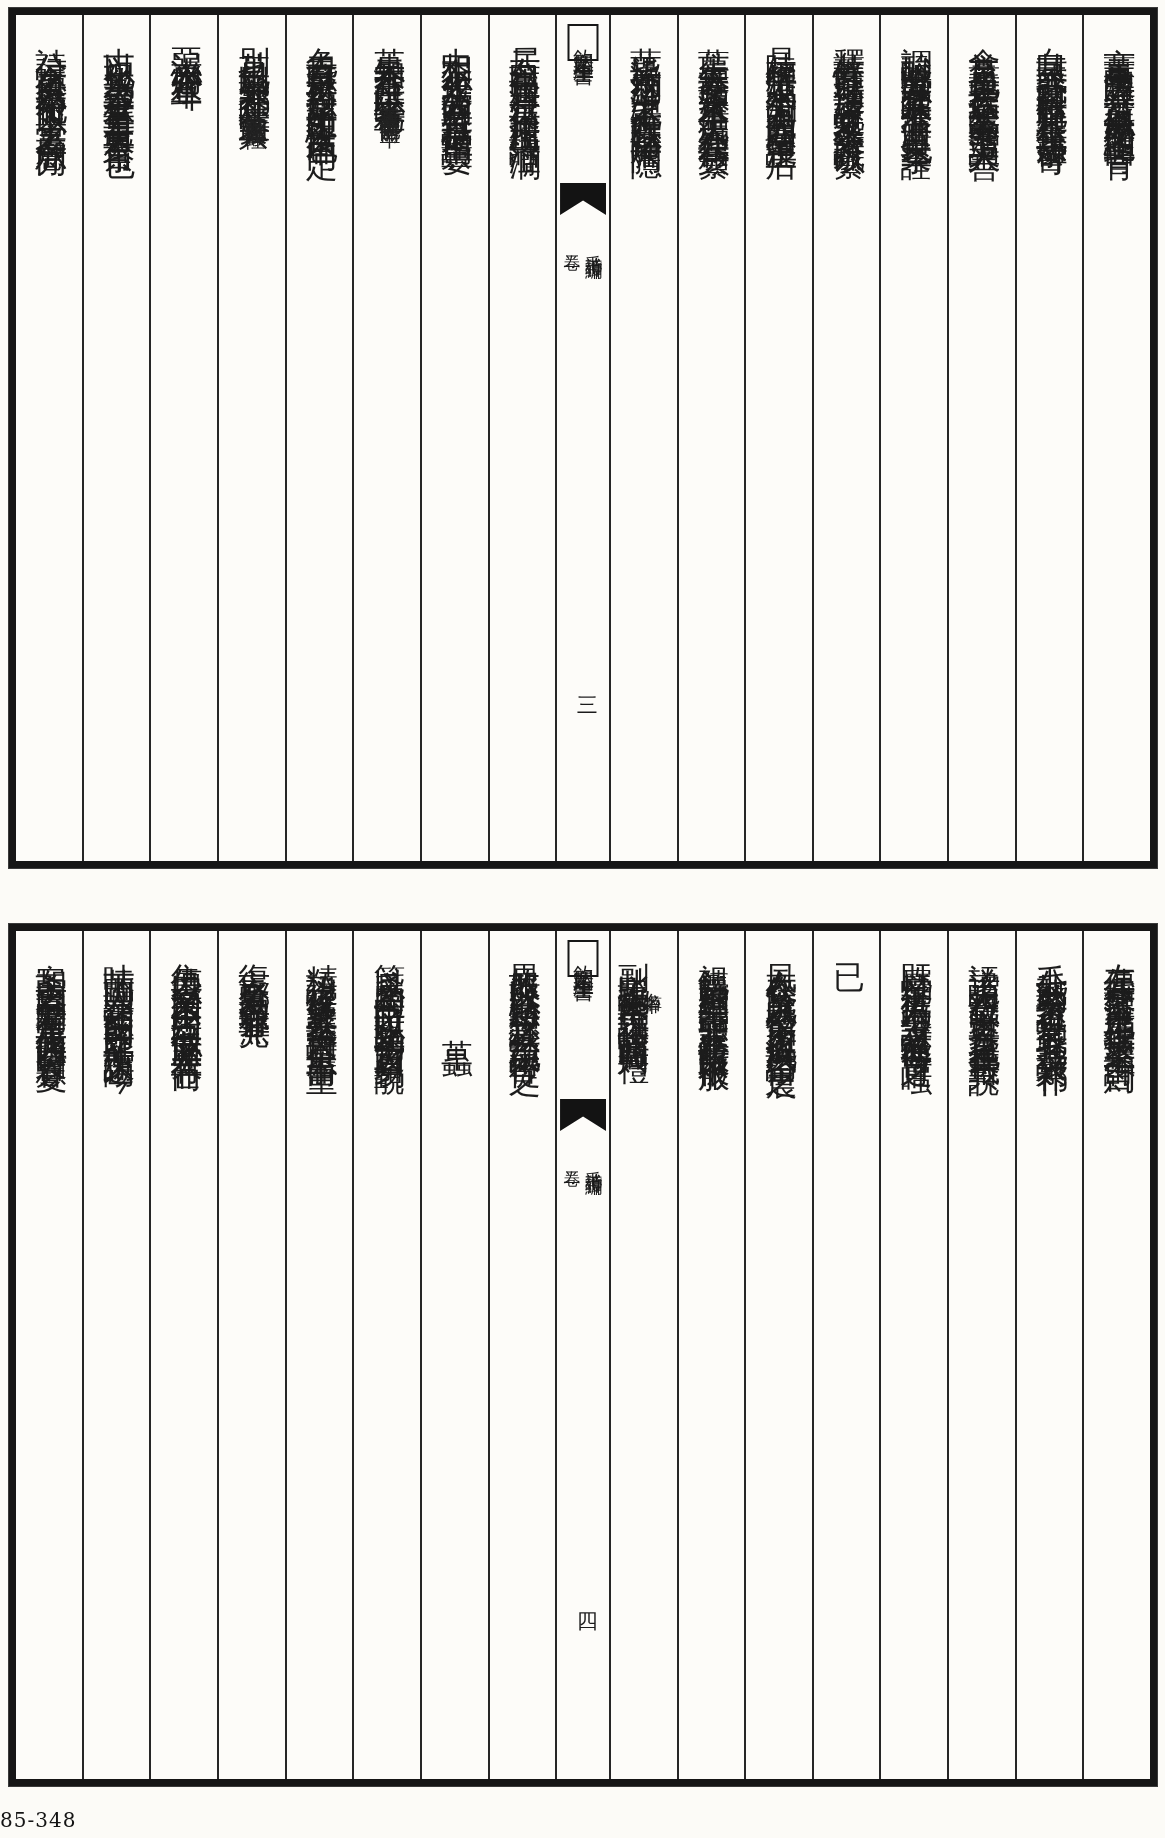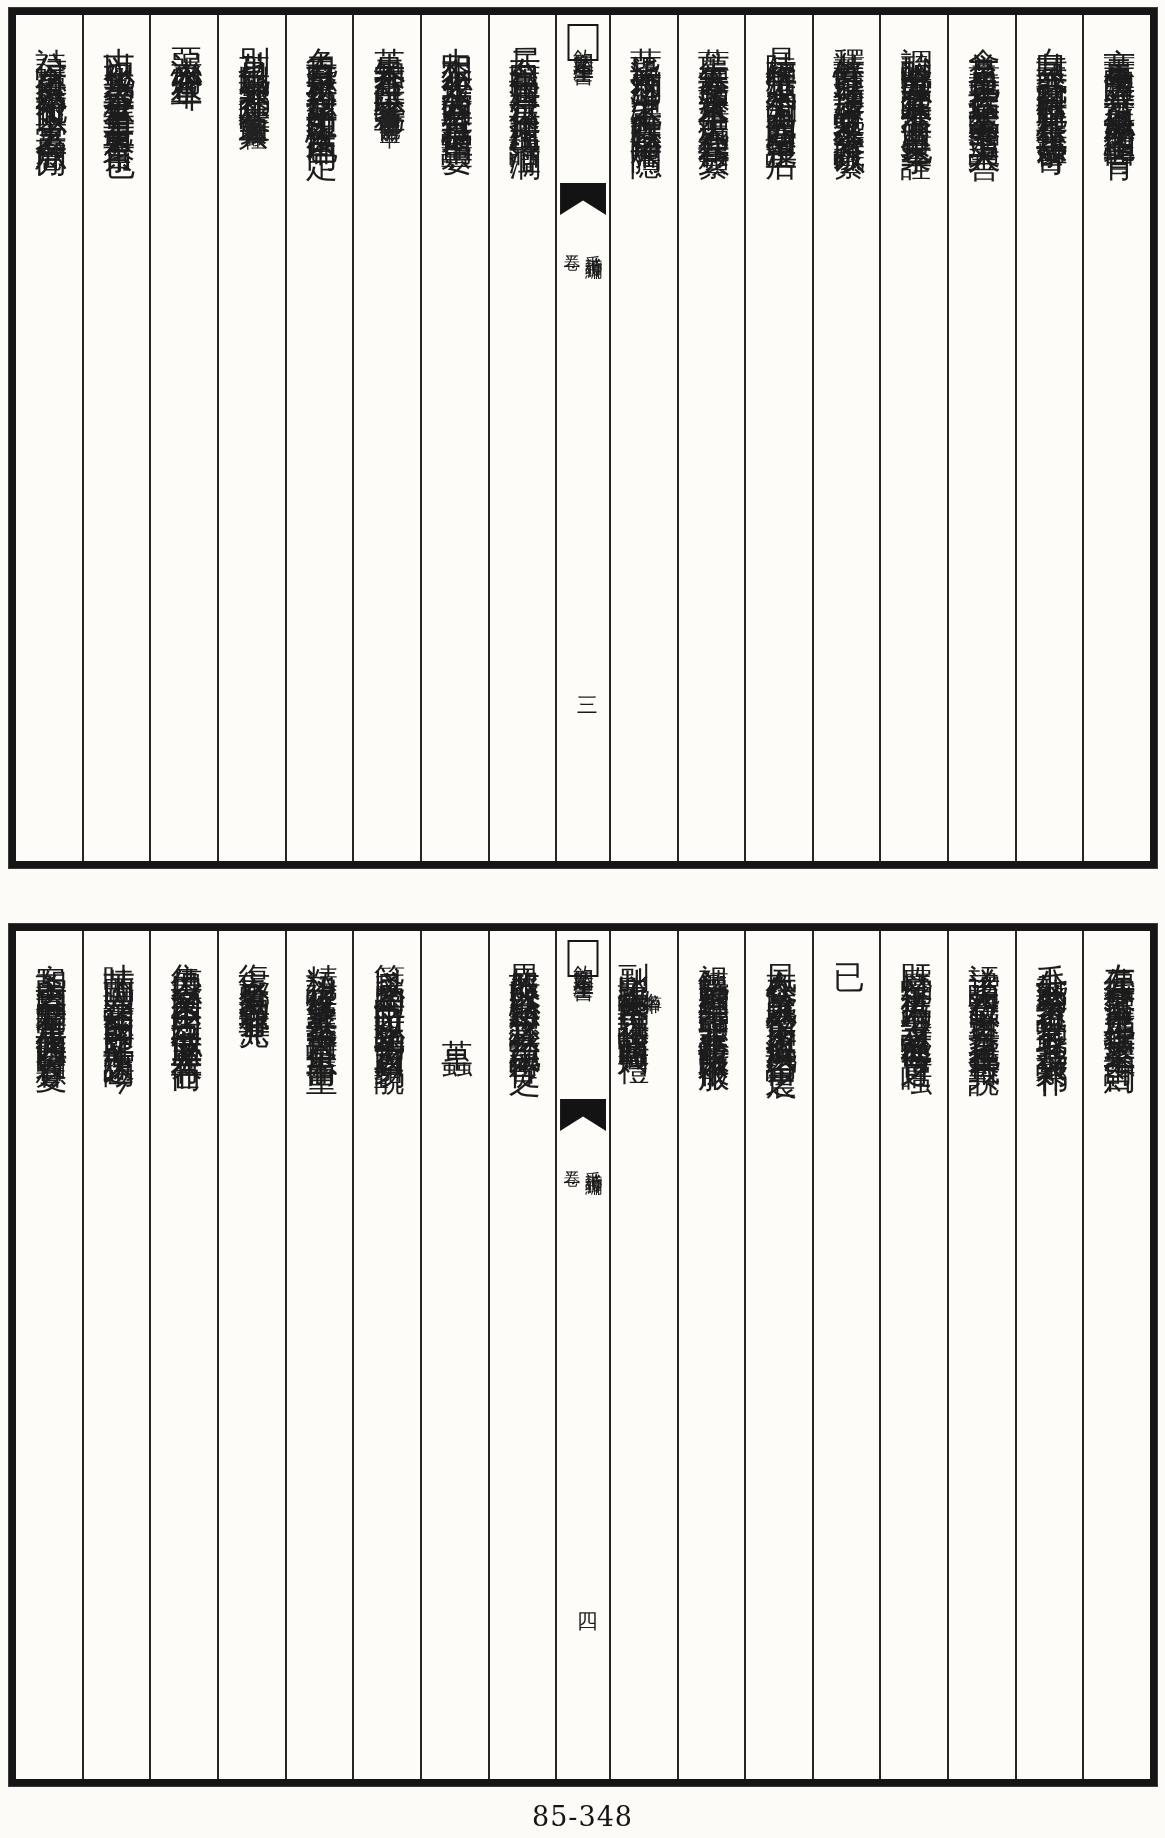--- a/index.html
+++ b/index.html
@@ -90,22 +90,22 @@
   }
   .bx-page{
     position:absolute;top:676px;left:38%;
     font-size:21px;
   }
   
   .footer{
     position:absolute;
     left:0;right:0;
     bottom:6px;
-    text-align:center;
-    font-size:27px;
+    text-align:left;
+    font-size:20px;
     font-family:"DejaVu Serif", serif;
     color:#141414;
     letter-spacing:1px;
     margin-top:48px;
   }
 </style>
 </head>
 <body>
 
 <div class="block block-top">

